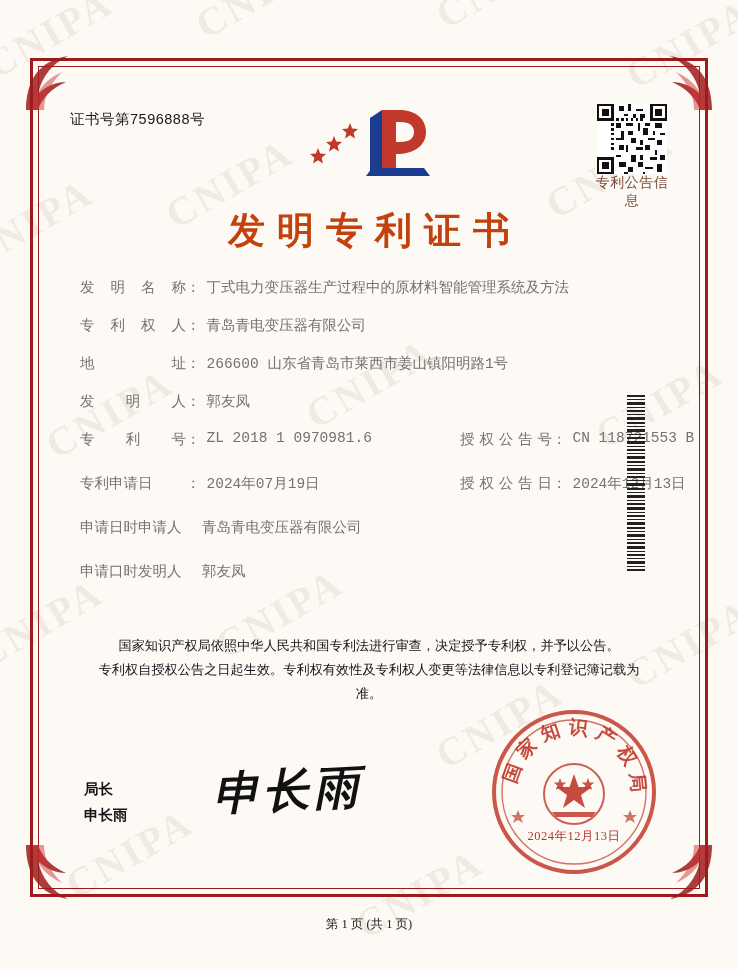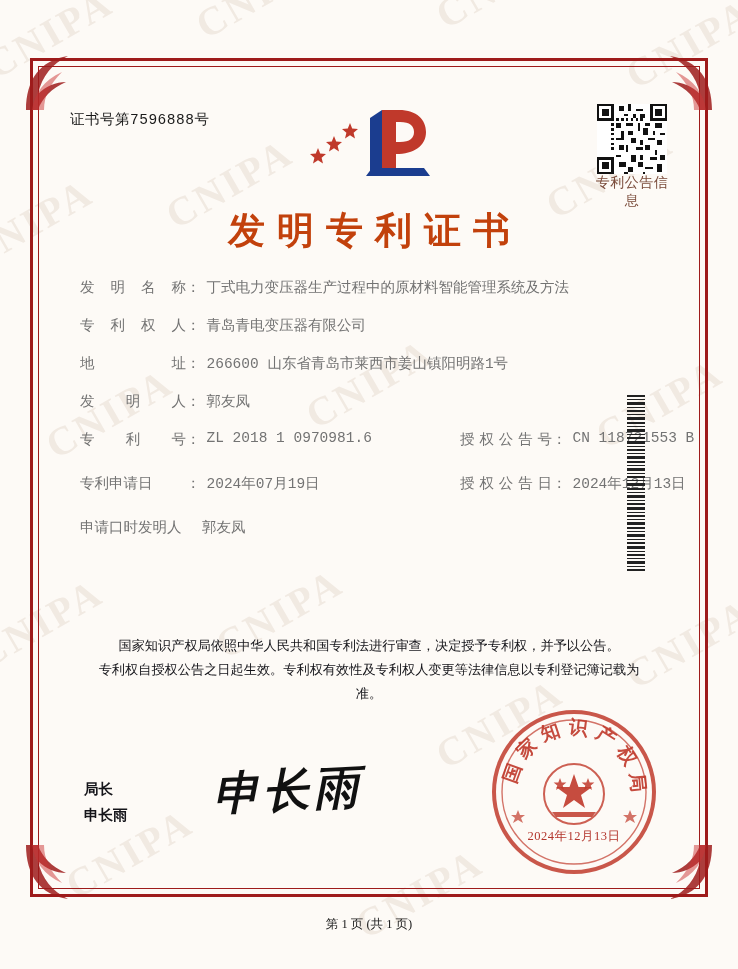--- a/index.html
+++ b/index.html
@@ -75,21 +75,21 @@
     top: 66px;
     right: 38px;
     bottom: 80px;
   }
 
   
   .cert-no {
     position: absolute;
     left: 32px;
     top: 44px;
-    font-family: Liberation Mono, monospace;
+    font-family: Liberation Sans, sans-serif;
     font-size: 14.5px;
     color: #1a1a1a;
     letter-spacing: 0.5px;
   }
   .emblem {
     position: absolute;
     left: 50%;
     top: 40px;
     transform: translateX(-50%);
     width: 130px;
@@ -426,20 +426,23 @@
         </span>
       </div>
 
       <div class="frow" style="height:44px">
         <span class="flabel-plain">专利申请日</span><span class="fcolon">：</span><span class="fvalue">2024年07月19日</span>
         <span class="col2">
           <span class="flabel">授权公告日</span><span class="fcolon">：</span><span class="fvalue">2024年12月13日</span>
         </span>
       </div>
 
+      <div class="frow" style="height:44px">
+        <span class="flabel-plain" style="width:122px">申请日时申请人</span><span class="fvalue">青岛青电变压器有限公司</span>
+      </div>
 
       <div class="frow">
         <span class="flabel-plain" style="width:122px">申请口时发明人</span><span class="fvalue">郭友凤</span>
       </div>
 
     </div>
 
     <div class="statement">
       <div>国家知识产权局依照中华人民共和国专利法进行审查，决定授予专利权，并予以公告。</div>
       <div>专利权自授权公告之日起生效。专利权有效性及专利权人变更等法律信息以专利登记簿记载为准。</div>

